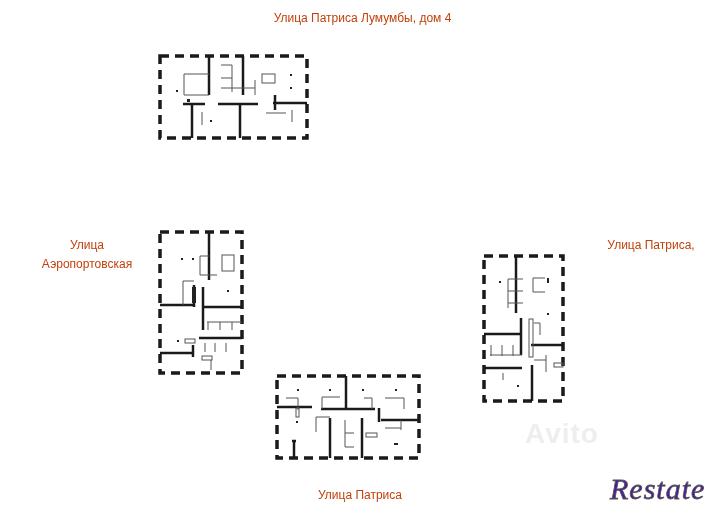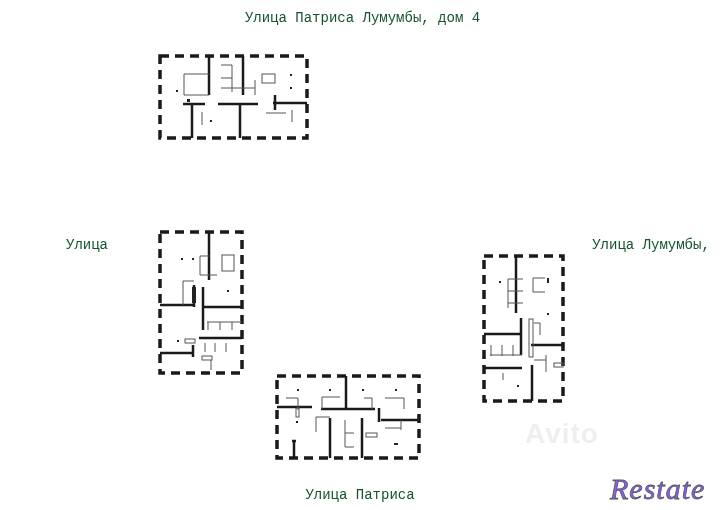--- a/index.html
+++ b/index.html
@@ -1,36 +1,37 @@
 <!DOCTYPE html>
 <html><head>
 <meta charset="utf-8">
 <style>
   html, body { margin: 0; padding: 0; background: #ffffff; }
   body { width: 725px; height: 510px; position: relative; overflow: hidden;
          font-family: "Liberation Sans", sans-serif; color: #333333; }
-  .label { position: absolute; font-size: 14px; color: #14532d; text-align: center; line-height: 19px; white-space: nowrap; font-family: Liberation Mono, monospace; }
+  .label { position: absolute; font-size: 12px; color: #c2410c; text-align: center; line-height: 19px; white-space: nowrap; }
   #lbl-top { left: 0; width: 725px; top: 9px; }
   #lbl-left { left: 18px; width: 138px; top: 236px; }
   #lbl-right { left: 585px; width: 132px; top: 236px; }
   #lbl-bottom { left: 270px; width: 180px; top: 486px; }
   svg.plan { position: absolute; left: 0; top: 0; }
   .wm-avito { position: absolute; left: 525px; top: 418px; font-size: 28px; color: #eeeeee; font-weight: bold; letter-spacing: 1px; }
-  .wm-restate { position: absolute; left: 610px; top: 472px; font-family: "Liberation Serif", serif; font-style: italic; font-size: 30px; color: #8b5cf6;
+  .wm-restate { position: absolute; left: 610px; top: 472px; font-family: "Liberation Serif", serif; font-style: italic; font-size: 30px; color: #4c1d95;
     -webkit-text-stroke: 0.8px #555; letter-spacing: 1px; }
 </style>
 </head>
 <body>
 
 <div class="label" id="lbl-top">Улица Патриса Лумумбы, дом 4</div>
 <div class="label" id="lbl-left">
   <div>Улица</div>
+  <div>Аэропортовская</div>
 </div>
 <div class="label" id="lbl-right">
-  <div>Улица Лумумбы,</div>
+  <div>Улица Патриса,</div>
 </div>
 <div class="label" id="lbl-bottom">Улица Патриса</div>
 
 <div class="wm-avito">Avito</div>
 
 <svg class="plan" width="725" height="510" viewBox="0 0 725 510">
   <defs>
     <style>
       .ext { fill: none; stroke: #1a1a1a; stroke-width: 3.5; stroke-dasharray: 9 6; }
       .w { stroke: #1a1a1a; stroke-width: 2.5; fill: none; }

